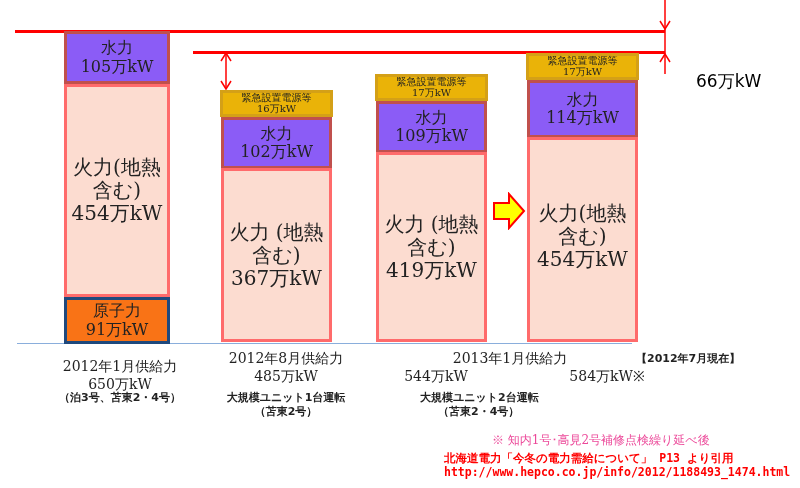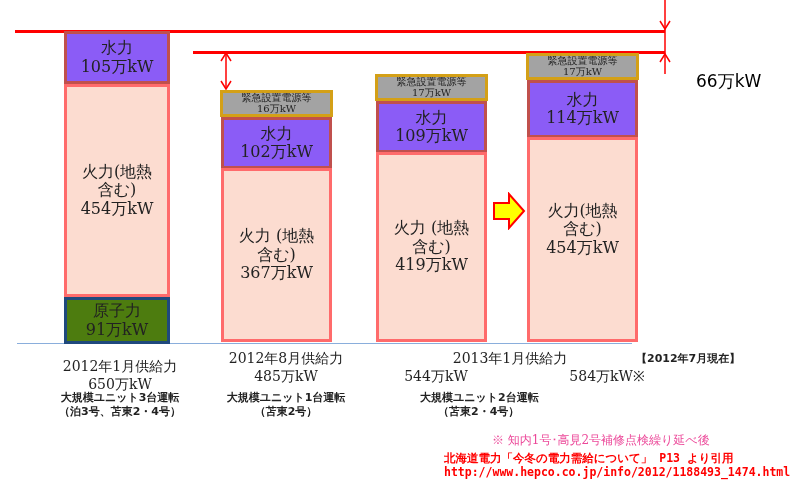--- a/index.html
+++ b/index.html
@@ -2,23 +2,23 @@
 <html><head>
 <meta charset="utf-8">
 <style>
   html, body { margin:0; padding:0; background:#ffffff; }
   body { width:800px; height:488px; position:relative; overflow:hidden; font-family:"DejaVu Serif","Liberation Serif",serif; color:#222; }
   .abs { position:absolute; }
   .hline { position:absolute; background:#ff0000; }
   .baseline { position:absolute; background:#8aaedc; height:1px; }
   .seg { position:absolute; box-sizing:border-box; display:flex; flex-direction:column; align-items:center; justify-content:center; text-align:center; line-height:1.15; }
   .hydro { background:#8b5cf6; border:3px solid #c0504d; font-size:16px; }
-  .thermal { background:#fcdcd0; border:3px solid #ff6b6b; font-size:16px; }
-  .nuclear { background:#4d7c0f; border:3px solid #1f497d; font-size:16px; }
-  .emerg { background:#a3a3a3; border:3px solid #d4a017; font-size:10px; line-height:1.05; }
+  .thermal { background:#fcdcd0; border:3px solid #ff6b6b; font-size:20px; }
+  .nuclear { background:#f97316; border:3px solid #1f497d; font-size:16px; }
+  .emerg { background:#eab308; border:3px solid #d4a017; font-size:10px; line-height:1.05; }
   .lbl { position:absolute; text-align:center; font-size:14px; line-height:1.25; }
   .sub { position:absolute; text-align:center; font-family:"DejaVu Sans","Liberation Sans",sans-serif; font-weight:bold; font-size:11px; line-height:1.3; }
   .big { position:absolute; font-family:"DejaVu Sans","Liberation Sans",sans-serif; font-size:17px; color:#000;margin-top:40px; }
   .note { position:absolute; font-size:12px; color:#ec4899; }
   .cite { position:absolute; font-family:"DejaVu Sans Mono","Liberation Mono",monospace; font-weight:bold; color:#ff0000; font-size:11.5px; line-height:1.2; }
   .asof { position:absolute; font-family:"DejaVu Sans","Liberation Sans",sans-serif; font-weight:bold; font-size:11px; }
 </style>
 </head>
 <body>
 
@@ -99,21 +99,20 @@
   <span>火力(地熱</span>
   <span>含む)</span>
   <span>454万kW</span>
 </div>
 
 <div class="lbl" style="left:30px; top:350px; width:180px;margin-top:8px;">
   <div>2012年1月供給力</div>
   <div>650万kW</div>
 </div>
 <div class="sub" style="left:30px; top:391px; width:180px;">
-  <div>大規模ユニット3台運転</div>
   <div>（泊3号、苫東2・4号）</div>
 </div>
 
 <div class="lbl" style="left:196px; top:350px; width:180px;">
   <div>2012年8月供給力</div>
   <div>485万kW</div>
 </div>
 <div class="sub" style="left:196px; top:391px; width:180px;">
   <div>大規模ユニット1台運転</div>
   <div>（苫東2号）</div>

